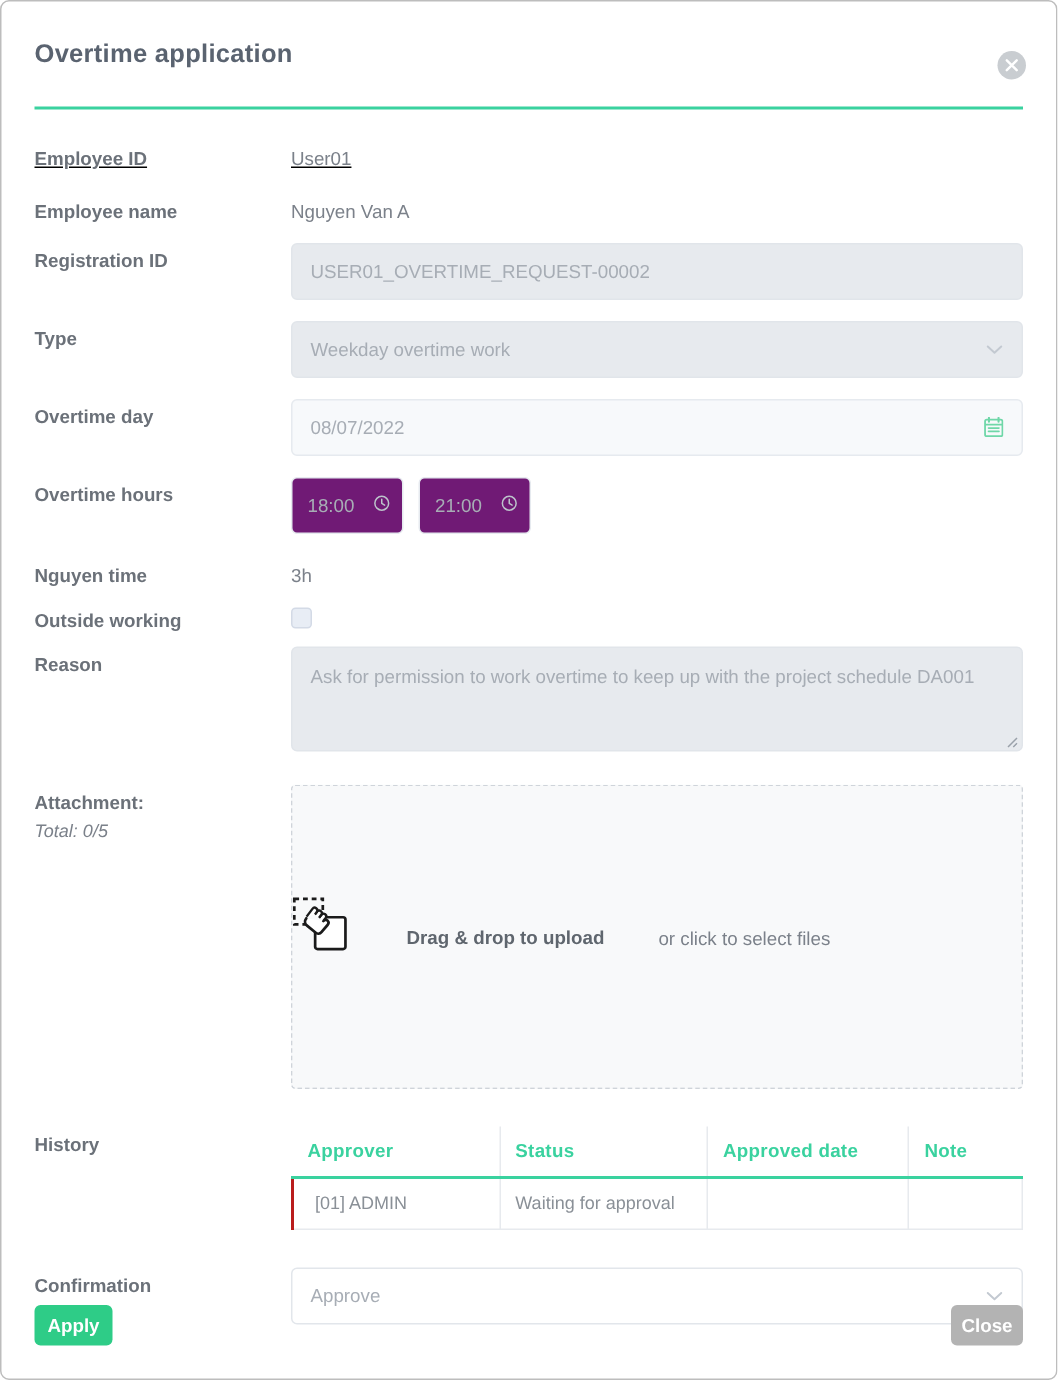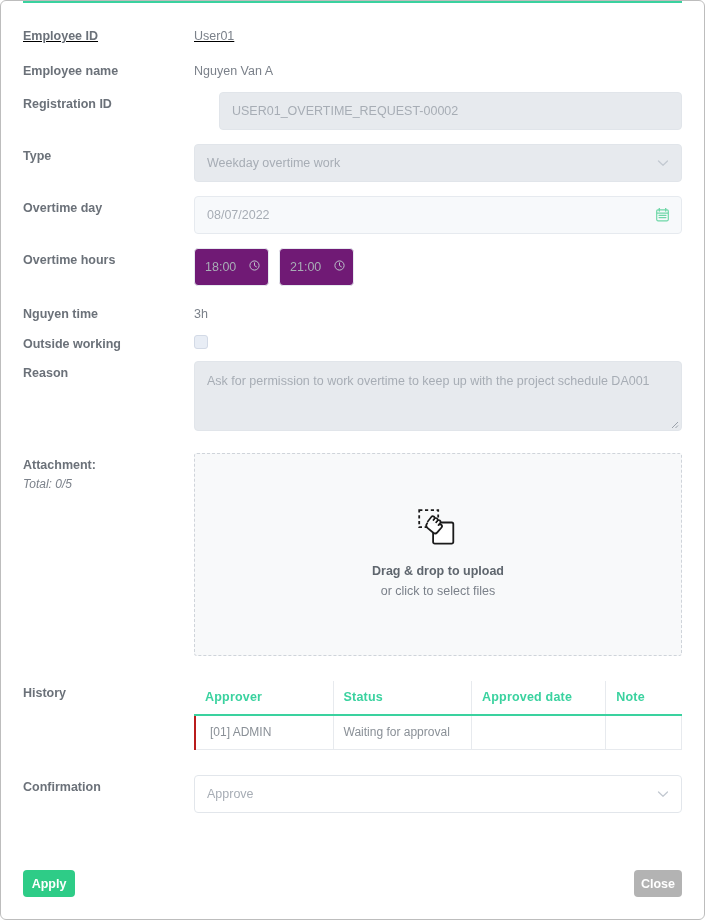--- a/index.html
+++ b/index.html
@@ -91,21 +91,21 @@
   .static-value {
     font-size: 12.5px;
     color: #7b818a;
     padding-top: 4px;
     line-height: 16px;
   }
 
   
   .r-empid     { margin-top: 5px; text-decoration: underline; }
   .r-empname   { margin-top: 15px; }
-  .r-regid     { margin-top: 13px; gap: 25px; }
+  .r-regid     { margin-top: 13px; }
   .r-type      { margin-top: 14px; }
   .r-day       { margin-top: 14px; }
   .r-hours     { margin-top: 14px; }
   .r-total     { margin-top: 16px; }
   .r-outside   { margin-top: 10px; }
   .r-reason    { margin-top: 9px; }
   .r-attach    { margin-top: 22px; }
   .r-history   { margin-top: 25px; }
   .r-confirm   { margin-top: 25px; }
 
@@ -194,24 +194,25 @@
 
   
   .dropzone {
     box-sizing: border-box;
     width: 100%;
     height: 203px;
     background: #f8f9fa;
     border: 1px dashed #cfd4da;
     border-radius: 3px;
     display: flex;
-    flex-direction: column;
-    align-items: center;
-    justify-content: center;
+    flex-direction: row;
+    align-items: center;
+    justify-content: flex-start;
     cursor: pointer;
+    gap: 36px;
   }
   .dropzone-icon { margin-bottom: 12px; }
   .dz-line1 {
     font-size: 12.5px;
     font-weight: bold;
     color: #5f666e;
     line-height: 18px;
   }
   .dz-line2 {
     font-size: 12.5px;
@@ -283,20 +284,28 @@
     background: #b3b3b3;
     width: 48px;
     height: 27px;
   }
 </style>
 </head>
 <body>
 
 <div class="modal">
 
+  <div class="modal-header">
+    <div class="modal-title">Overtime application</div>
+    <div class="close-circle">
+      <svg width="9" height="9" viewBox="0 0 9 9" aria-hidden="true">
+        <path d="M1.2 1.2 L7.8 7.8 M7.8 1.2 L1.2 7.8" stroke="#ffffff" stroke-width="1.6" stroke-linecap="round"></path>
+      </svg>
+    </div>
+  </div>
   <div class="header-rule"></div>
 
   <div class="modal-body">
 
     <div class="row r-empid">
       <div class="row-label">Employee ID</div>
       <div class="row-field">
         <div class="static-value">User01</div>
       </div>
     </div>

